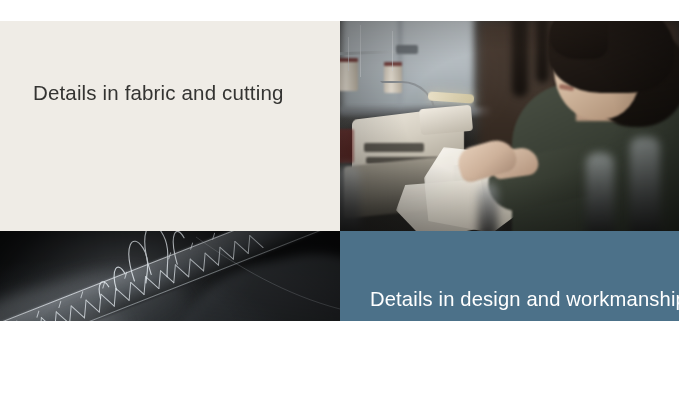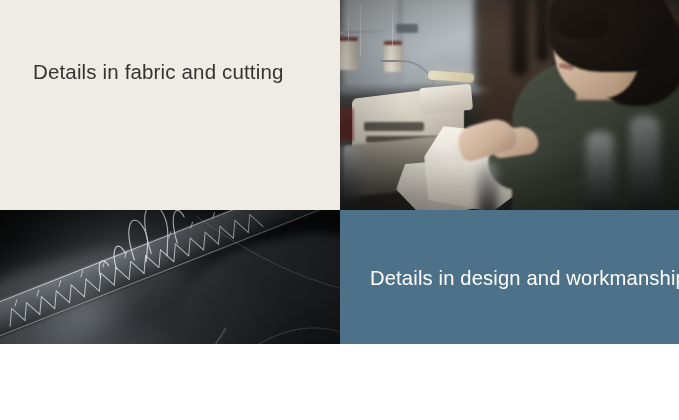--- a/index.html
+++ b/index.html
@@ -8,25 +8,26 @@
     background: #ffffff;
   }
   body {
     font-family: "Liberation Sans", sans-serif;
     -webkit-font-smoothing: antialiased;
   }
 
   .page {
     position: relative;
     width: 679px;
-    height: 344px;
+    height: 300px;
     overflow: hidden;
     display: grid;
     grid-template-columns: 340px 339px;
     grid-template-rows: 210px 210px;
+    margin-top: 21px;
   }
 
   .cell {
     position: relative;
     overflow: hidden;
   }
 
   
   .panel-beige {
     background: #efece6;

